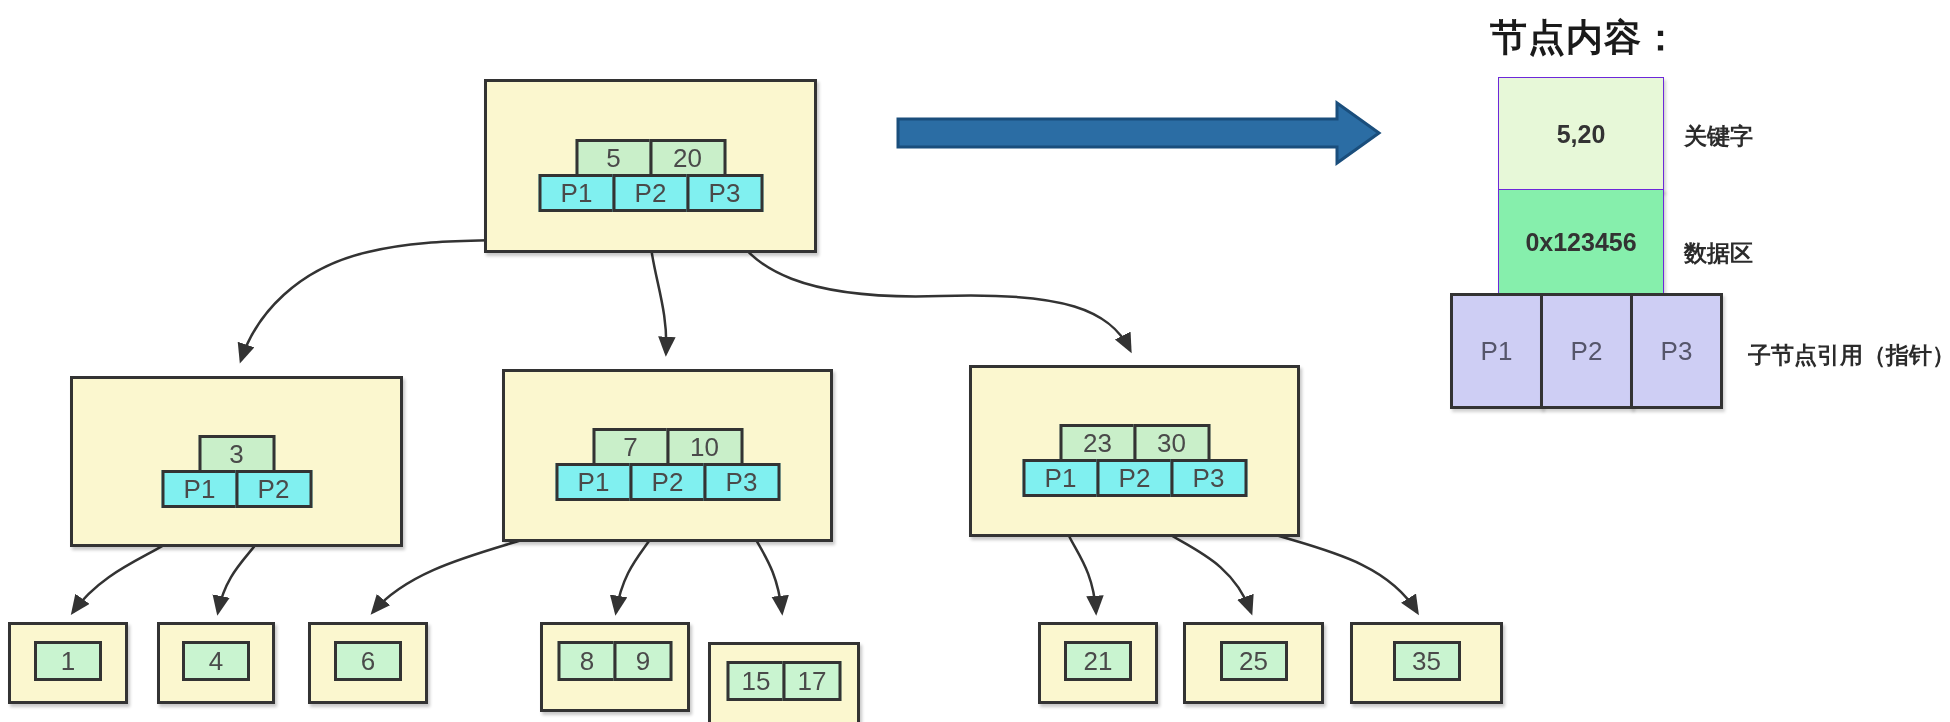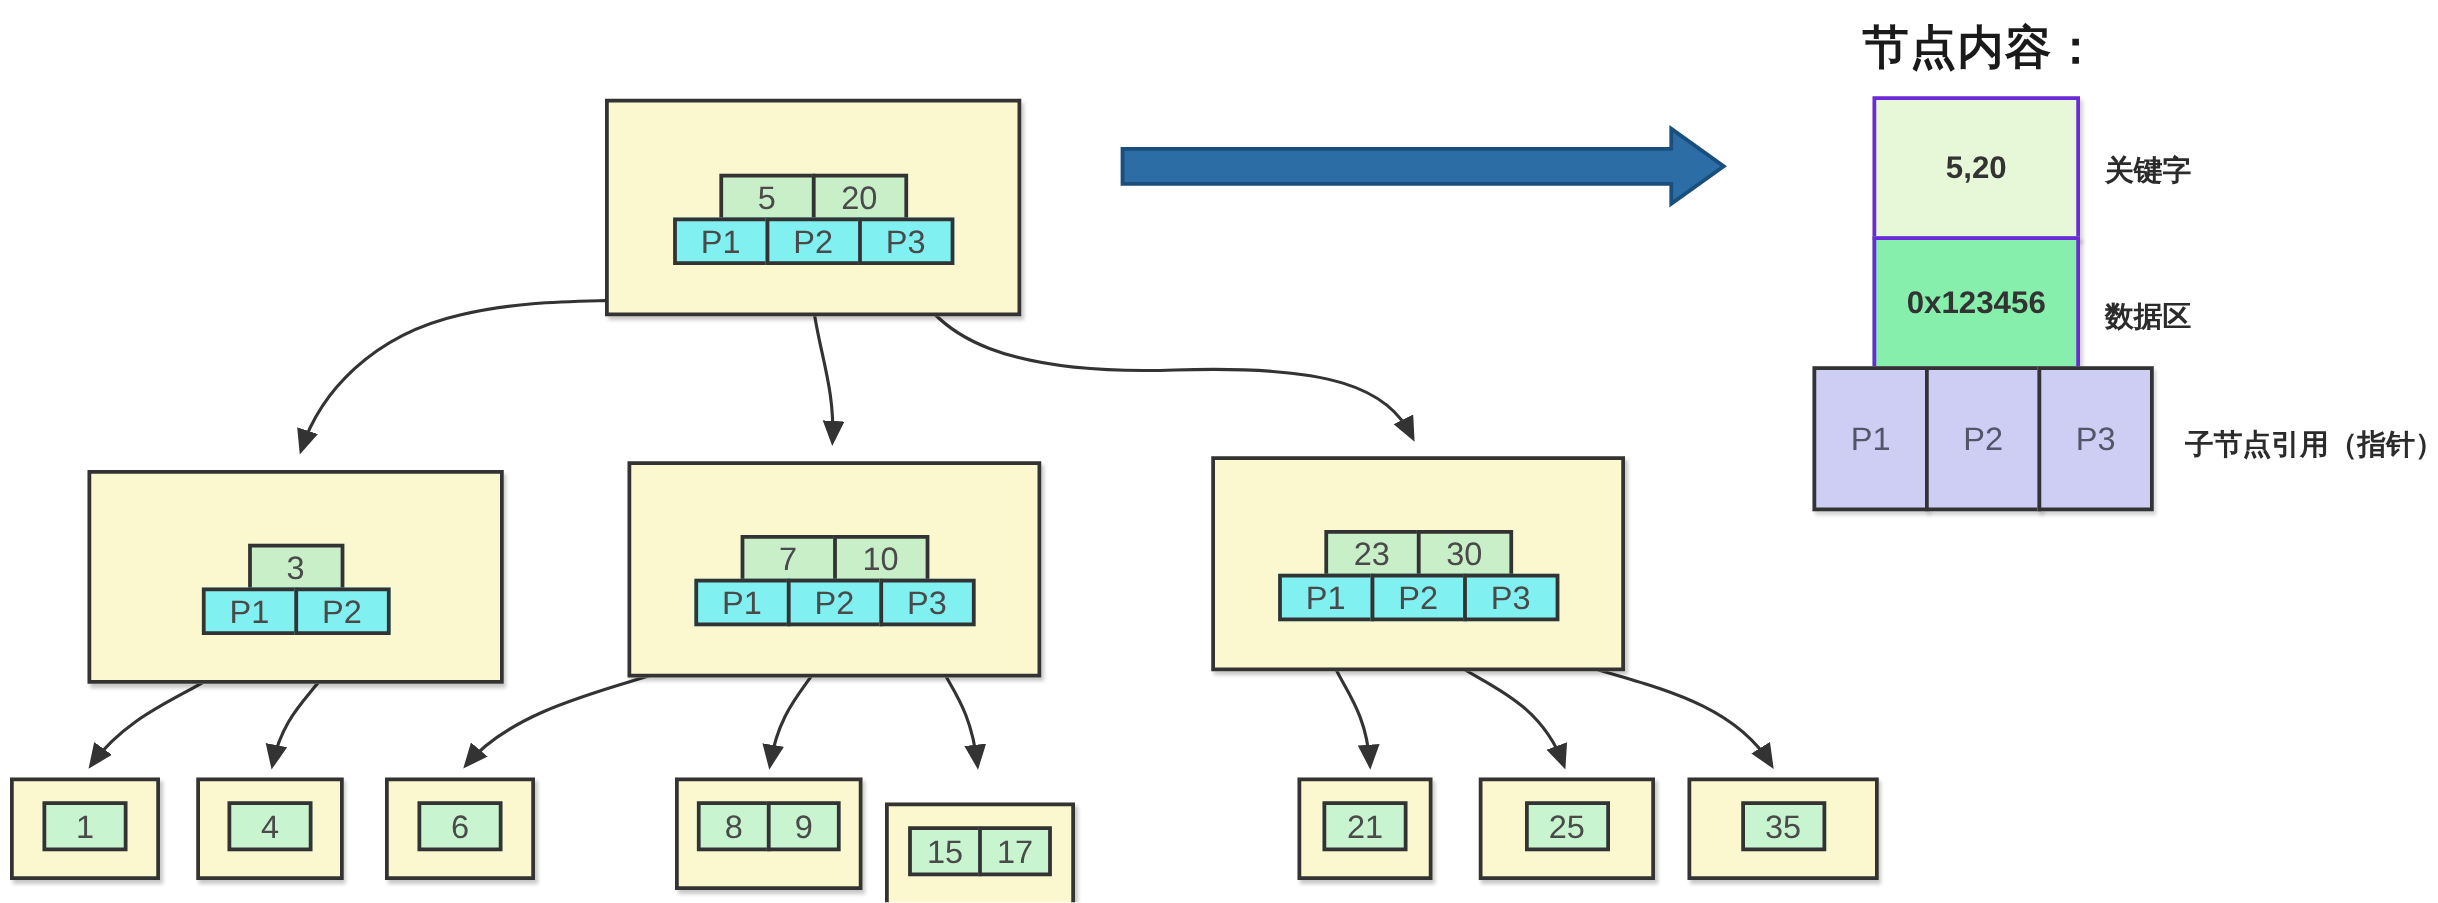--- a/index.html
+++ b/index.html
@@ -20,21 +20,21 @@
     font-size:26px;color:#4a4a4a;background:#C9EFC9;width:77px;height:38px;
   }
   .cell + .cell{margin-left:-3px;}
   .cell.ptr{background:#80F0F0;}
   .cell.leafkey{background:#C9F4D0;width:68px;height:40px;}
   .cell.leafkey.narrow{width:59px;}
 
   
   .legend-title{position:absolute;font-size:37px;font-weight:600;color:#1a1a1a;letter-spacing:1px;}
   .legend-box{
-    position:absolute;border:3px solid #6d28d9;box-sizing:border-box;
+    position:absolute;border:1px solid #6d28d9;box-sizing:border-box;
     display:flex;align-items:center;justify-content:center;
     font-size:25px;font-weight:bold;color:#333333;
     box-shadow:2px 3px 3px rgba(0,0,0,0.18);
   }
   .legend-ptr-row{position:absolute;display:flex;}
   .legend-ptr-cell{
     box-sizing:border-box;border:3px solid #333333;width:93px;height:116px;background:#CECEF4;
     display:flex;align-items:center;justify-content:center;font-size:26px;color:#55556a;
     box-shadow:2px 3px 3px rgba(0,0,0,0.18);
   }
@@ -144,21 +144,21 @@
     </div>
   </div>
 
   <div class="node" style="left:708px;top:622px;width:152px;height:90px;margin-top:20px;">
     <div class="row" style="top:16px;">
       <div class="cell leafkey narrow">15</div>
       <div class="cell leafkey narrow">17</div>
     </div>
   </div>
 
-  <div class="node" style="left:1038px;top:622px;width:108px;height:82px;">
+  <div class="node" style="left:1038px;top:622px;width:120px;height:82px;">
     <div class="row" style="top:16px;">
       <div class="cell leafkey">21</div>
     </div>
   </div>
 
   <div class="node" style="left:1183px;top:622px;width:141px;height:82px;">
     <div class="row" style="top:16px;">
       <div class="cell leafkey">25</div>
     </div>
   </div>

